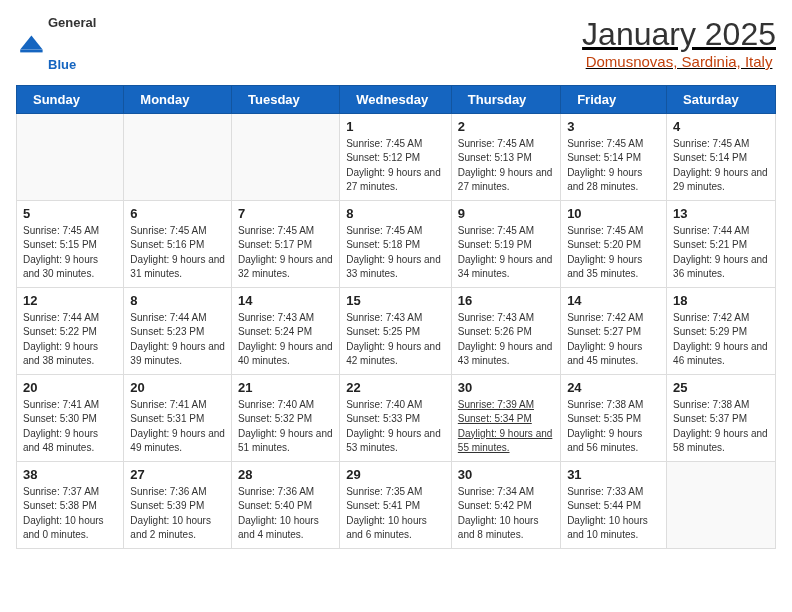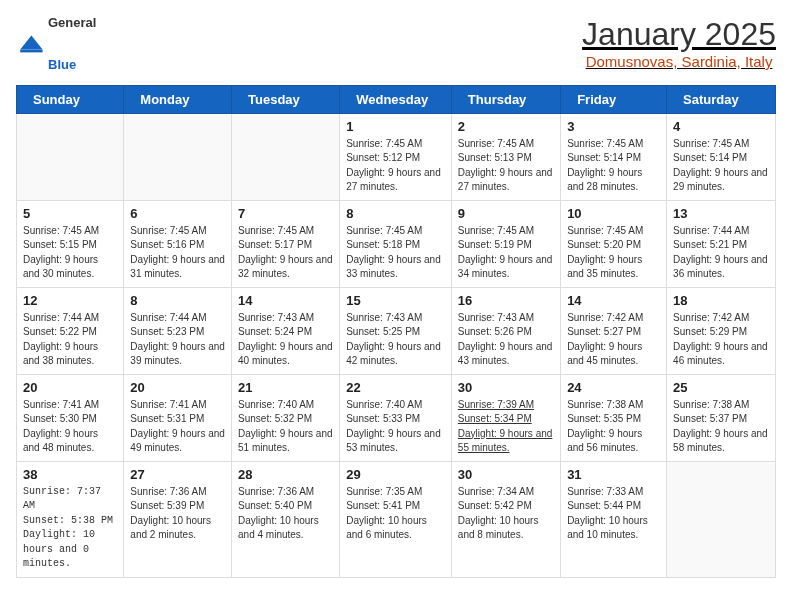--- a/index.html
+++ b/index.html
@@ -279,21 +279,21 @@
         <td>
           <div class="day-number">25</div>
           <div class="day-info" style="white-space: pre-line;">Sunrise: 7:38 AM
 Sunset: 5:37 PM
 Daylight: 9 hours and 58 minutes.</div>
         </td>
       </tr>
       <tr class="week-row">
         <td>
           <div class="day-number">38</div>
-          <div class="day-info" style="white-space: pre-line; font-family: Liberation Mono, monospace;">Sunrise: 7:37 AM
+          <div class="day-info" style="white-space: pre-line;">Sunrise: 7:37 AM
 Sunset: 5:38 PM
 Daylight: 10 hours and 0 minutes.</div>
         </td>
         <td>
           <div class="day-number">27</div>
           <div class="day-info" style="white-space: pre-line;">Sunrise: 7:36 AM
 Sunset: 5:39 PM
 Daylight: 10 hours and 2 minutes.</div>
         </td>
         <td>

